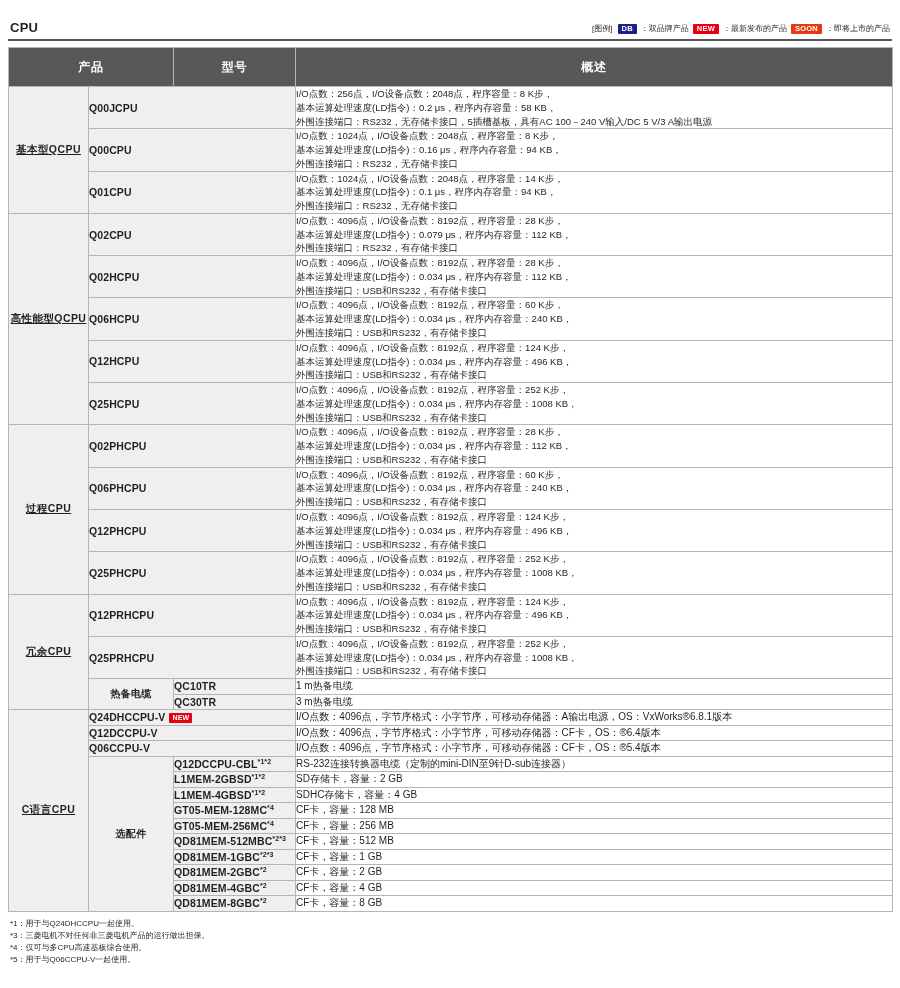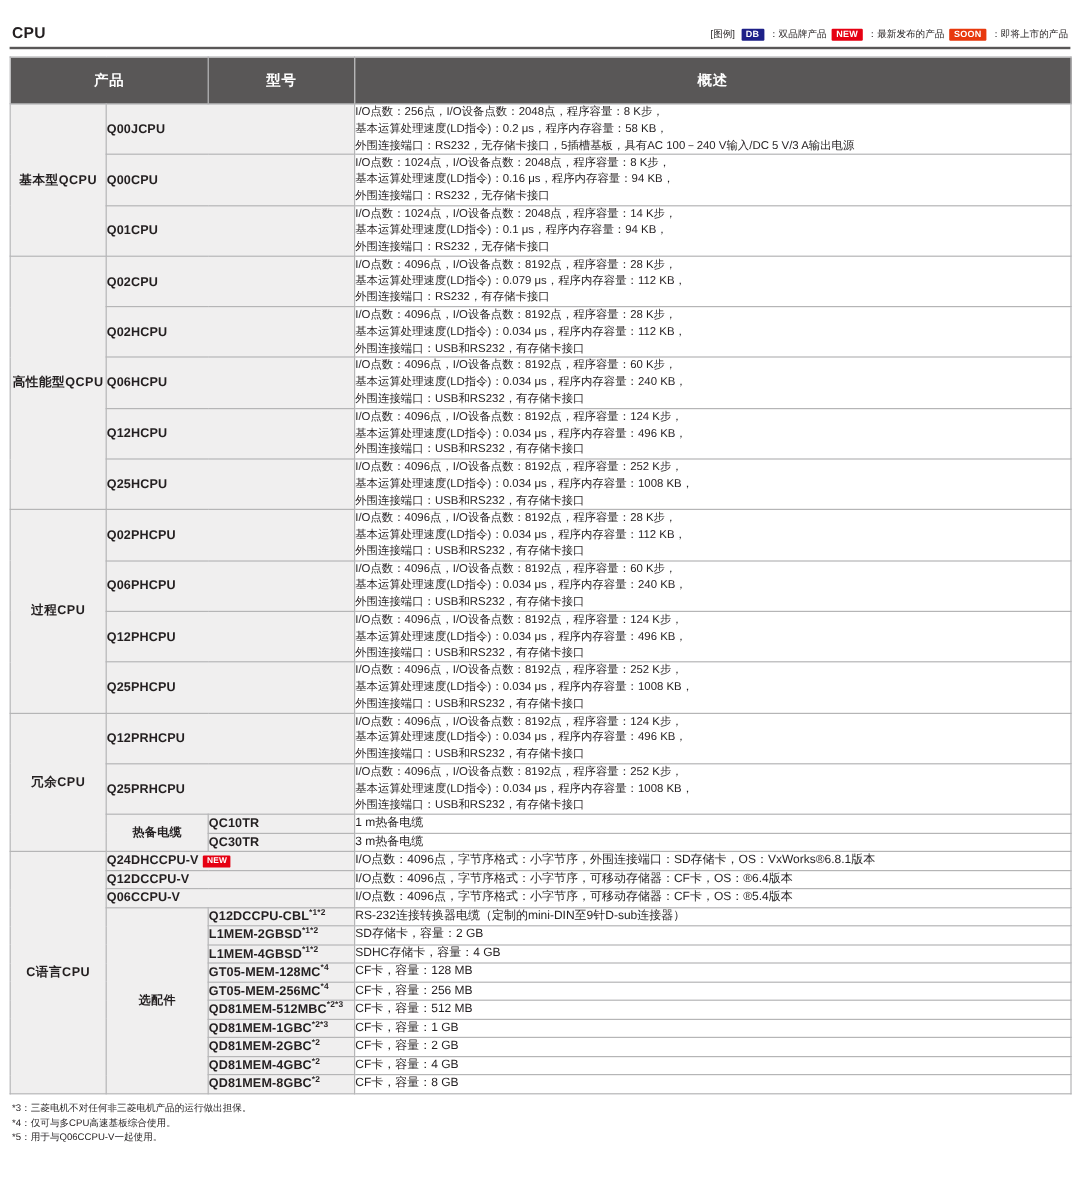--- a/index.html
+++ b/index.html
@@ -87,20 +87,21 @@
   col.c-model { width: 122px; }
   col.c-desc  { width: 597px; }
 
   td.cat {
     background: #f0efef;
     text-align: center;
     font-size: 10.5px;
     font-weight: bold;
     letter-spacing: .04em;
     color: #231f20;
+    text-decoration: underline;
   }
   td.sub {
     background: #f0efef;
     text-align: center;
     font-size: 10px;
     font-weight: bold;
     letter-spacing: .03em;
     color: #231f20;
   }
   td.model {
@@ -307,21 +308,21 @@
         <tr class="single">
           <td class="model">QC30TR</td>
           <td class="desc">
             <span class="ln">3 m热备电缆</span>
           </td>
         </tr>
         <tr class="single">
           <td class="cat" rowspan="13">C语言CPU</td>
           <td class="model" colspan="2">Q24DHCCPU-V<span class="newtag">NEW</span></td>
           <td class="desc">
-            <span class="ln">I/O点数：4096点，字节序格式：小字节序，外围连接端口：SD存储卡，OS：VxWorks®6.8.1版本</span>
+            <span class="ln">I/O点数：4096点，字节序格式：小字节序，可移动存储器：A输出电源，OS：VxWorks®6.8.1版本</span>
           </td>
         </tr>
         <tr class="single">
           <td class="model" colspan="2">Q12DCCPU-V</td>
           <td class="desc">
             <span class="ln">I/O点数：4096点，字节序格式：小字节序，可移动存储器：CF卡，OS：®6.4版本</span>
           </td>
         </tr>
         <tr class="single">
           <td class="model" colspan="2">Q06CCPU-V</td>
@@ -387,18 +388,19 @@
         <tr class="single">
           <td class="model">QD81MEM-8GBC<sup>*2</sup></td>
           <td class="desc">
             <span class="ln">CF卡，容量：8 GB</span>
           </td>
         </tr>
       </tbody>
   </table>
 
   <div class="footnotes" id="footnotes">
+      <div>*1：用于与Q24DHCCPU一起使用。</div>
       <div>*3：三菱电机不对任何非三菱电机产品的运行做出担保。</div>
       <div>*4：仅可与多CPU高速基板综合使用。</div>
       <div>*5：用于与Q06CCPU-V一起使用。</div>
     </div>
 
 </div>
 
 </body></html>

